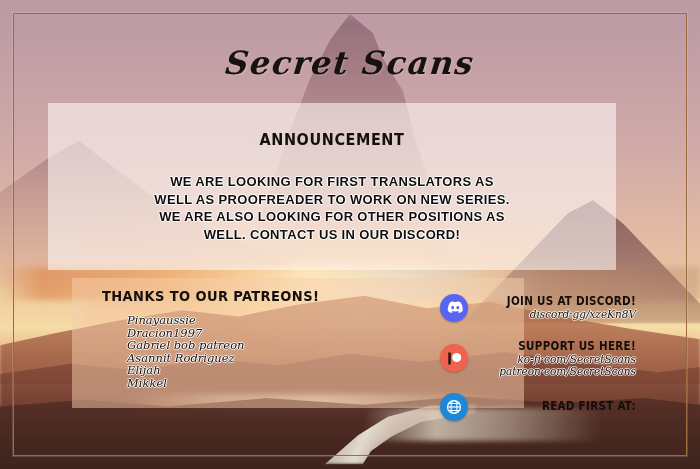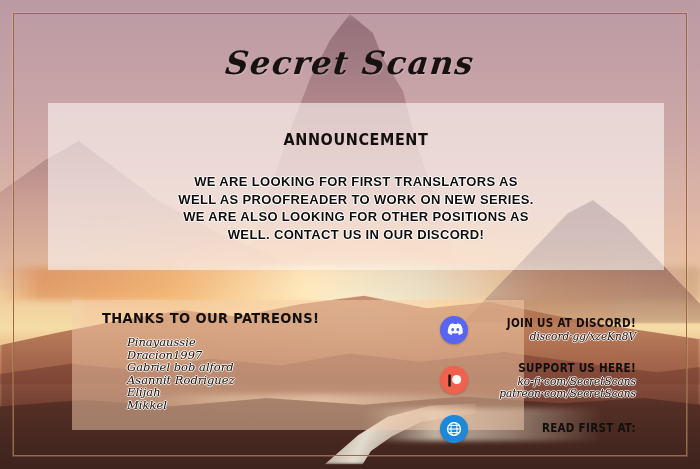--- a/index.html
+++ b/index.html
@@ -224,21 +224,21 @@
     color: #17120f;
     text-shadow: 1px 1px 2px rgba(255,255,255,0.22);
     transform: skewX(-6deg);
   }
 
   
   .panel-announcement {
     position: absolute;
     left: 48px;
     top: 103px;
-    width: 616px;
+    width: 568px;
     height: 167px;
     background: rgba(253,250,248,0.58);
   }
   .ann-heading {
     position: absolute;
     left: 0; right: 0;
     top: 27px;
     text-align: center;
     font-family: "DejaVu Sans Condensed", "Liberation Sans Narrow", "Liberation Sans", sans-serif;
     font-weight: bold;
@@ -260,21 +260,21 @@
     text-shadow:
       1px 0 0 rgba(255,255,255,0.95), -1px 0 0 rgba(255,255,255,0.95),
       0 1px 0 rgba(255,255,255,0.95), 0 -1px 0 rgba(255,255,255,0.95);
   }
   .ann-body div { white-space: nowrap; }
 
   
   .panel-lower {
     position: absolute;
     left: 72px;
-    top: 300px;
+    top: 278px;
     width: 452px;
     height: 130px;
     background: rgba(246,206,172,0.50);
   }
   .patrons-heading {
     position: absolute;
     left: 30px;
     top: 10px;
     font-family: "DejaVu Sans Condensed", "Liberation Sans Narrow", "Liberation Sans", sans-serif;
     font-weight: bold;
@@ -385,21 +385,21 @@
     </div>
   </div>
 
   <div class="panel-lower">
 
     <div class="patrons-heading">THANKS TO OUR PATREONS!</div>
 
     <div class="patrons-list">
       <div>Pinayaussie</div>
       <div>Dracion1997</div>
-      <div>Gabriel bob alford</div>
+      <div>Gabriel bob patreon</div>
       <div>Asannit Rodriguez</div>
       <div>Elijah</div>
       <div>Mikkel</div>
     </div>
 
     <div class="links">
 
       <div class="link-row row-discord">
         <div class="badge discord">
           <svg width="19" height="19" viewBox="0 0 24 24" aria-hidden="true">

